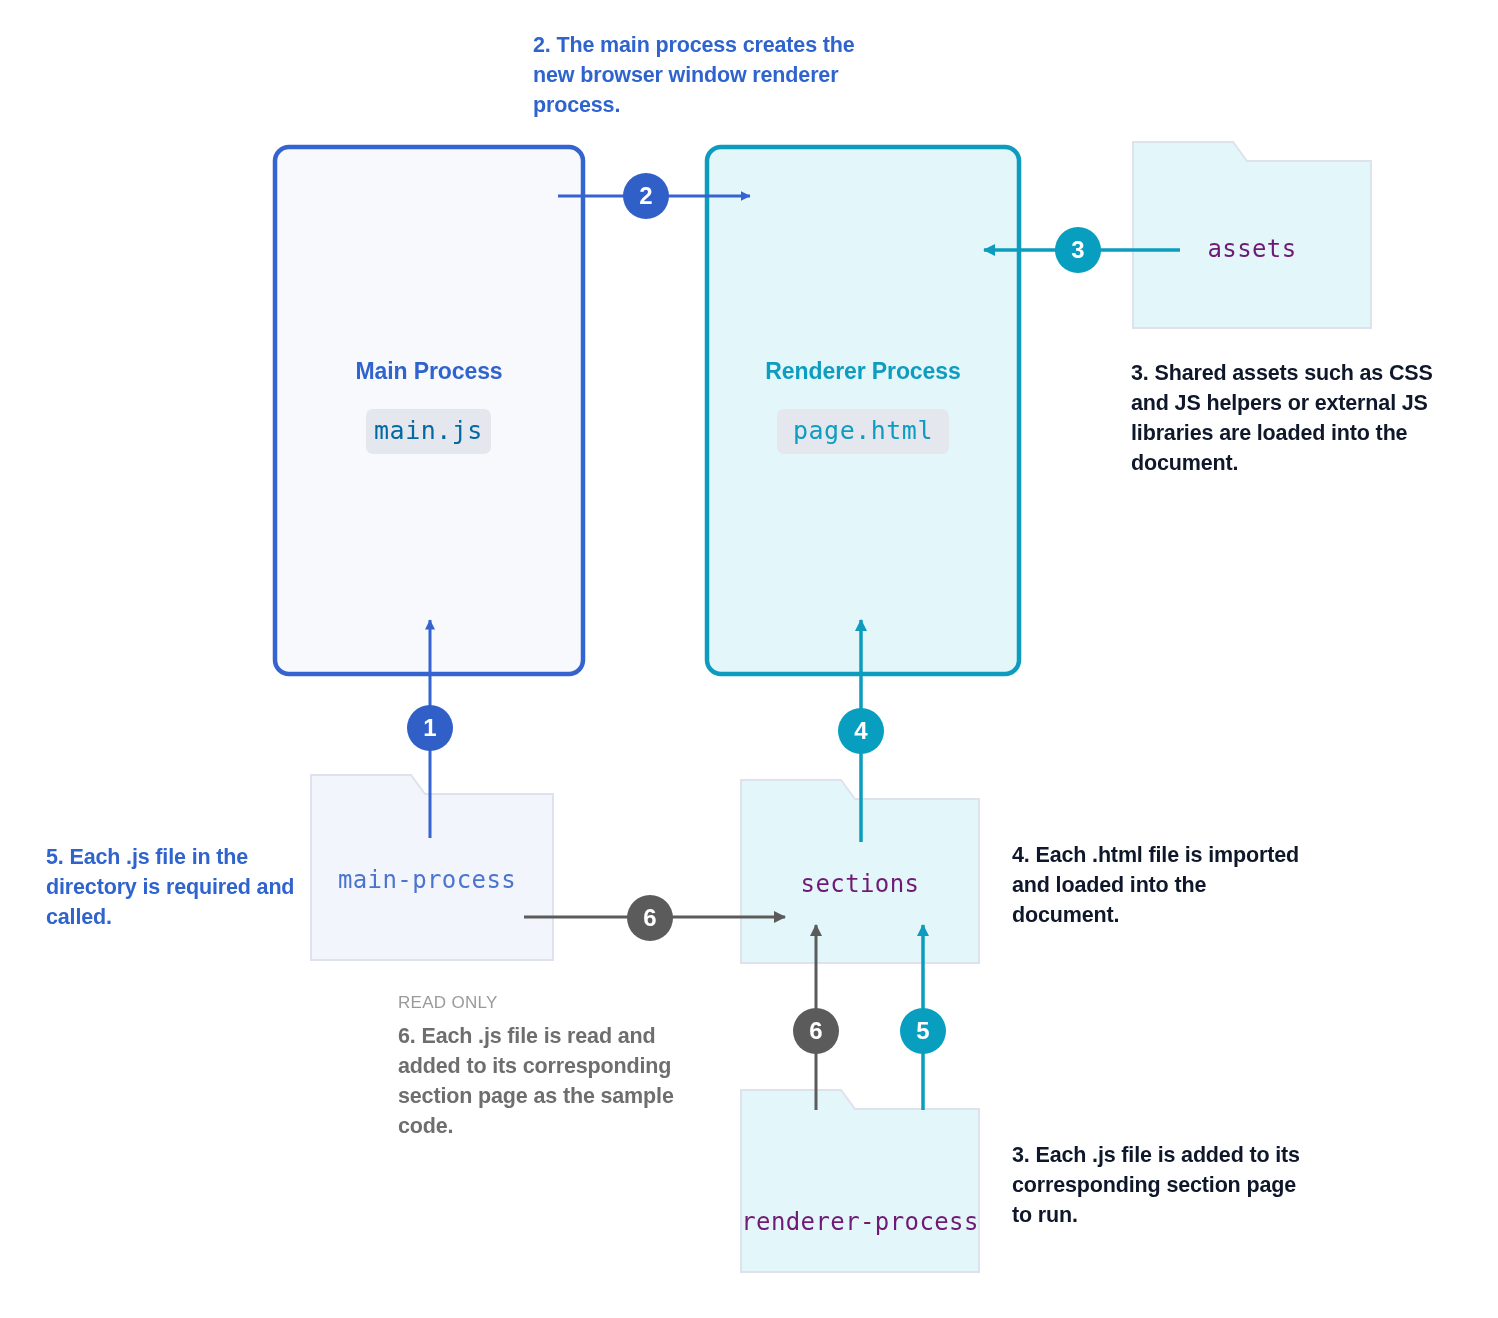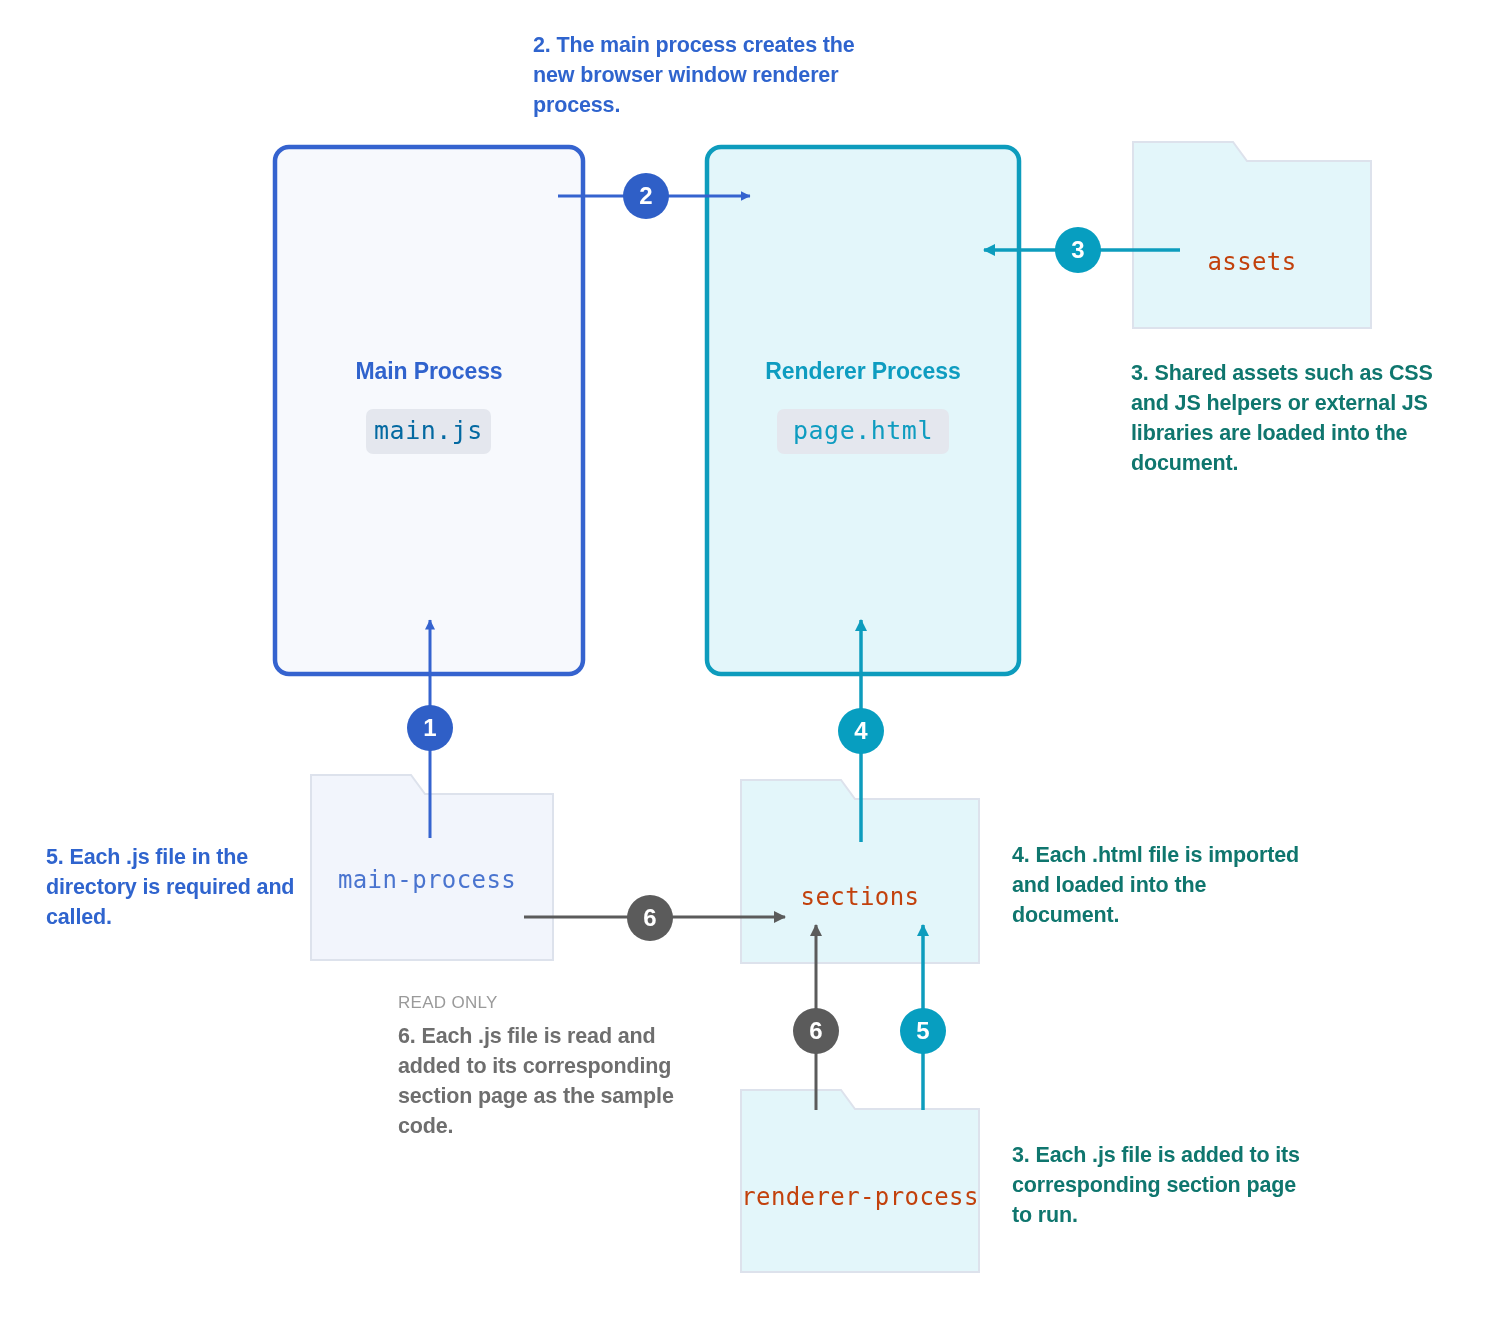--- a/index.html
+++ b/index.html
@@ -27,21 +27,21 @@
 
   
   .note {
     position: absolute;
     font-weight: bold;
     font-size: 21.5px;
     line-height: 30px;
     letter-spacing: -0.15px;
   }
   .note.blue  { color: #2f64ce; }
-  .note.teal  { color: #0f766e; }
+  .note.teal  { color: #0f172a; }
   .note.gray  { color: #6e6e6e; }
 
   .readonly-label {
     position: absolute;
     font-size: 17px;
     font-weight: normal;
     color: #9a9a9a;
     letter-spacing: 0.3px;
   }
 
@@ -71,21 +71,21 @@
 
   
   .folder-label {
     position: absolute;
     font-family: "DejaVu Sans Mono", monospace;
     font-size: 24px;
     text-align: center;
     letter-spacing: 0.4px;
   }
   .folder-label.blue { color: #4a74cf; }
-  .folder-label.teal { color: #c2410c; margin-top: 13px; }
+  .folder-label.teal { color: #701a75; }
 
   
   .badge {
     position: absolute;
     width: 46px;
     height: 46px;
     border-radius: 50%;
     color: #ffffff;
     font-weight: bold;
     font-size: 24px;
@@ -159,21 +159,21 @@
   <div class="folder-label blue" style="left:311px; top:866px; width:232px;">main-process</div>
 
   <div class="folder-label teal" style="left:741px; top:870px; width:238px;">sections</div>
 
   <div class="note teal" style="left:1012px; top:840px; width:300px;">4. Each .html file is imported and loaded into the document.</div>
 
   <div class="readonly-label" style="left:398px; top:993px;">READ ONLY</div>
 
   <div class="note gray" style="left:398px; top:1021px; width:305px;">6. Each .js file is read and added to its corresponding section page as the sample code.</div>
 
-  <div class="folder-label teal" style="left:741px; top:1170px; width:238px;">renderer-process</div>
+  <div class="folder-label teal" style="left:741px; top:1208px; width:238px;">renderer-process</div>
 
   <div class="note teal" style="left:1012px; top:1140px; width:300px;">3. Each .js file is added to its corresponding section page to run.</div>
 
   <div class="badge b-blue" style="left:623px; top:173px;">2</div>
 
   <div class="badge b-teal" style="left:1055px; top:227px;">3</div>
 
   <div class="badge b-blue" style="left:407px; top:705px;">1</div>
 
   <div class="badge b-teal" style="left:838px; top:708px;">4</div>

